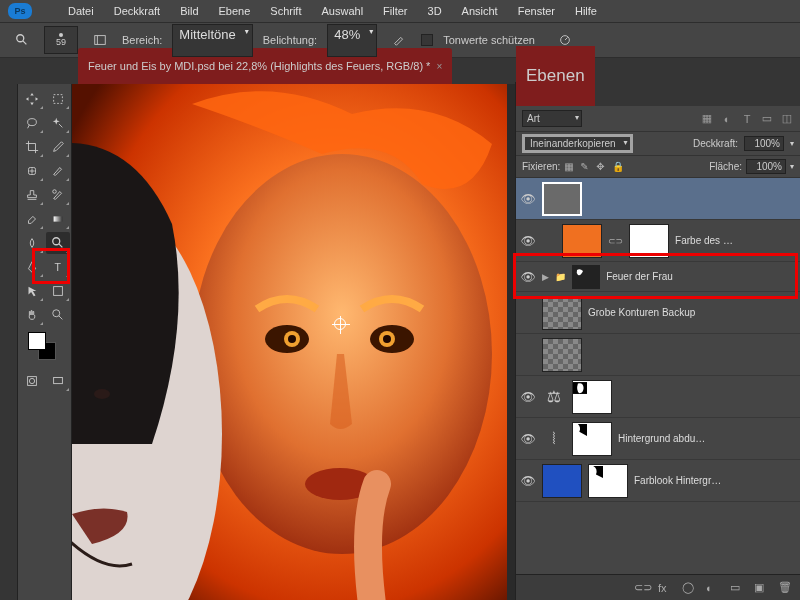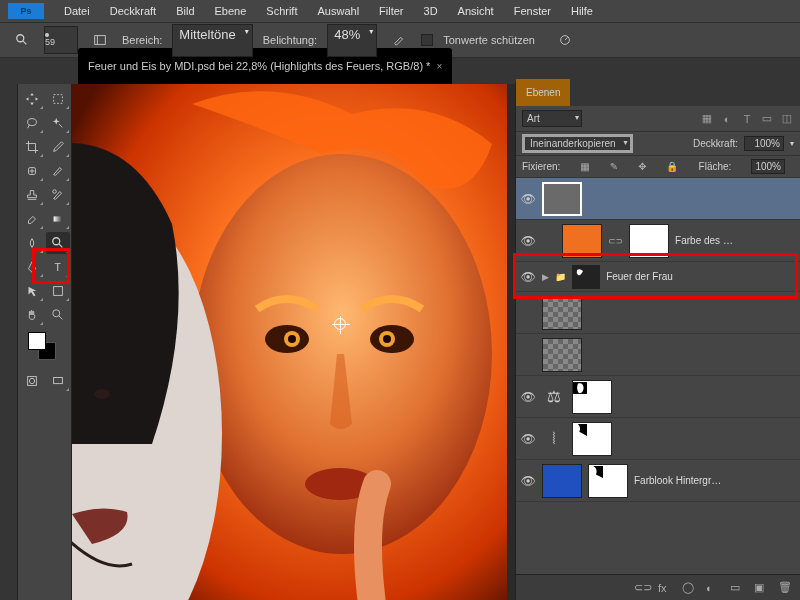--- a/index.html
+++ b/index.html
@@ -1,55 +1,55 @@
 <!DOCTYPE html>
 <html><head>
 <meta charset="utf-8">
 <style>
 *{margin:0;padding:0;box-sizing:border-box;font-family:"Segoe UI",Arial,sans-serif;user-select:none}
 body{background:#454545;width:800px;height:600px;overflow:hidden;position:relative}
 .menubar{height:22px;background:#454545;display:flex;align-items:center;padding:0 8px;gap:4px;font-size:11px;color:#e0e0e0}
-.menubar .ps{width:36px;height:16px;background:#1a7cd4;border-radius:0;display:flex;align-items:center;justify-content:center;font-size:9px;font-weight:bold;color:#0a3a62;margin-right:8px}
+.menubar .ps{width:24px;height:16px;background:#1a7cd4;border-radius:7px;display:flex;align-items:center;justify-content:center;font-size:9px;font-weight:bold;color:#0a3a62;margin-right:24px}
 .menubar span{padding:2px 8px;cursor:default}
 .optbar{height:36px;background:#454545;border-top:1px solid #2d2d2d;border-bottom:1px solid #2d2d2d;display:flex;align-items:center;padding:0 10px;gap:10px;font-size:11px;color:#ccc}
 .optbar .iconbtn{width:24px;height:24px;display:flex;align-items:center;justify-content:center;border:1px solid transparent;border-radius:2px}
-.optbar .brush{width:34px;height:28px;border:1px solid #222;background:#393939;display:flex;flex-direction:column;align-items:flex-start;justify-content:center;font-size:9px;color:#ccc}
+.optbar .brush{width:34px;height:28px;border:1px solid #222;background:#393939;display:flex;flex-direction:column;align-items:center;justify-content:center;font-size:9px;color:#ccc}
 .optbar .brush .dot{width:4px;height:4px;background:#ccc;border-radius:50%}
 .optbar .drop{background:#363636;border:1px solid #222;padding:2px 16px 14px 6px;font-size:13px;color:#ddd;position:relative;min-width:70px}
 .optbar .drop::after{content:"▾";position:absolute;right:3px;top:2px;font-size:8px}
 .optbar .chk{width:12px;height:12px;border:1px solid #222;background:#363636}
 .tabbar{height:26px;background:#353535;display:flex;align-items:flex-end;padding-left:78px}
-.tabbar .tab{background:#000000;padding:12px 10px;font-size:11px;color:#ccc;border-top-left-radius:3px;border-top-right-radius:3px;display:flex;align-items:flex-end;gap:6px}
+.tabbar .tab{background:#7f1d1d;padding:12px 10px;font-size:11px;color:#ccc;border-top-left-radius:3px;border-top-right-radius:3px;display:flex;align-items:flex-end;gap:6px}
 .tabbar .tab .x{font-size:10px;color:#999}
 .workspace{position:absolute;top:84px;left:0;right:0;bottom:0;display:flex}
 .toolstrip{width:18px;background:#353535;border-right:1px solid #222}
 .toolbox{width:54px;background:#454545;padding:4px 2px;display:grid;grid-template-columns:1fr 1fr;gap:2px;align-content:start;border-right:1px solid #222}
 .tool{width:24px;height:22px;display:flex;align-items:center;justify-content:center;color:#ccc;border-radius:2px;position:relative}
 .tool.sel{background:#2d2d2d}
 .tool .tri{position:absolute;right:1px;bottom:1px;width:0;height:0;border-left:3px solid transparent;border-bottom:3px solid #999}
 .swatch{grid-column:1/3;padding:4px 8px;position:relative;height:40px}
 .sw1{width:18px;height:18px;background:#fff;border:1px solid #000;position:absolute;top:4px;left:8px}
 .sw2{width:18px;height:18px;background:#000;border:1px solid #555;position:absolute;top:14px;left:18px}
 .redbox{position:absolute;z-index:5;border:3px solid #e00;pointer-events:none}
 .canvas{flex:1;background:#2a2a2a;position:relative;overflow:hidden}
 .canvas .art{position:absolute;top:0;left:0;width:435px;height:520px}
 .arrow{position:absolute;z-index:6;pointer-events:none}
 .panels{width:285px;background:#454545;position:absolute;right:0;top:-2px;bottom:0;display:flex;flex-direction:column;border-left:1px solid #222}
 .paneltabs{height:24px;background:#353535;display:flex;align-items:flex-end}
-.paneltabs .ptab{padding:8px 10px;font-size:10px;color:#ccc;background:#a16207}
+.paneltabs .ptab{padding:20px 10px;font-size:17px;color:#ccc;background:#7f1d1d}
 .panelhead{height:26px;display:flex;align-items:center;padding:0 6px;border-bottom:1px solid #333}
 .pfilter{flex:0 0 60px;background:#363636;border:1px solid #222;font-size:10px;color:#ccc;padding:2px 14px 2px 4px;position:relative}
 .pfilter::after{content:"▾";position:absolute;right:2px;top:2px;font-size:8px}
 .picns{display:flex;gap:6px;margin-left:auto}
 .picn{width:14px;height:14px;color:#999;display:flex;align-items:center;justify-content:center;font-size:11px}
 .panelrow{height:24px;display:flex;align-items:center;padding:0 6px;font-size:10px;color:#ccc;gap:6px;border-bottom:1px solid #333}
 .smalldrop{background:#363636;border:3px solid #a3a3a3;padding:1px 14px 1px 5px;font-size:10px;position:relative;min-width:100px}
 .smalldrop::after{content:"▾";position:absolute;right:2px;top:1px;font-size:8px}
 .pctbox{background:#363636;border:1px solid #222;width:40px;padding:1px 3px;font-size:10px;text-align:right}
-.lockrow{height:22px;display:flex;align-items:center;padding:0 6px;font-size:10px;color:#ccc;gap:20px;border-bottom:1px solid #333}
+.lockrow{height:22px;display:flex;align-items:center;padding:0 6px;font-size:10px;color:#ccc;gap:4px;border-bottom:1px solid #333}
 .lockrow .li{width:12px;height:12px;color:#aaa;font-size:10px}
 .layers{flex:1;overflow:hidden}
 .layer{height:42px;display:flex;align-items:center;padding:0 4px;gap:6px;border-bottom:1px solid #383838}
 .layer.sel{background:#5a6f8c}
 .eye{width:16px;height:16px;color:#ccc;font-size:12px;display:flex;align-items:center;justify-content:center}
 .thumb{width:40px;height:34px;background:#555;border:1px solid #222;flex-shrink:0}
 .thumb.checker{background:repeating-conic-gradient(#666 0 25%,#888 0 50%) 0 0/10px 10px}
 .thumb.orange{background:#f07020}
 .thumb.white{background:#fff}
 .thumb.blue{background:#2050c0}
@@ -365,40 +365,42 @@
         <span class="grp">▶</span>
         <span class="grp">📁</span>
         <div class="thumb" style="width:28px;height:24px;background:#222"><svg viewBox="0 0 28 24">
               <path d="M8 6 Q14 2 20 8 Q16 18 10 16 Q6 12 8 6" fill="#fff"></path>
             </svg></div>
         <div class="lname" style="">Feuer der Frau</div>
       </div>
       <div class="layer">
         <div class="eye"></div>
         <div class="thumb checker"></div>
+        <div class="lname">Grobe Konturen Backup</div>
       </div>
       <div class="layer">
         <div class="eye"></div>
         <div class="thumb checker"></div>
       </div>
       <div class="layer">
         <div class="eye">👁</div>
         <div style="width:24px;height:24px;display:flex;align-items:center;justify-content:center;color:#ccc">⚖</div>
         <div class="mask"><svg viewBox="0 0 40 34">
               <rect width="40" height="34" fill="#000"></rect>
               <path d="M14 4 Q28 0 30 14 Q32 30 18 32 Q8 24 14 4" fill="#fff"></path>
             </svg></div>
       </div>
       <div class="layer">
         <div class="eye">👁</div>
         <div style="width:24px;height:24px;display:flex;align-items:center;justify-content:center;color:#ccc">⦚</div>
         <div class="mask"><svg viewBox="0 0 40 34">
               <rect width="40" height="34" fill="#fff"></rect>
               <path d="M14 0 Q24 10 18 22 L40 34 L40 0 Z" fill="#000"></path>
             </svg></div>
+        <div class="lname">Hintergrund abdu…</div>
       </div>
       <div class="layer">
         <div class="eye">👁</div>
         <div class="thumb blue"></div>
         <div class="mask"><svg viewBox="0 0 40 34">
               <rect width="40" height="34" fill="#fff"></rect>
               <path d="M12 0 Q26 8 20 24 L40 34 L40 0 Z" fill="#000"></path>
             </svg></div>
         <div class="lname">Farblook Hintergr…</div>
       </div>

